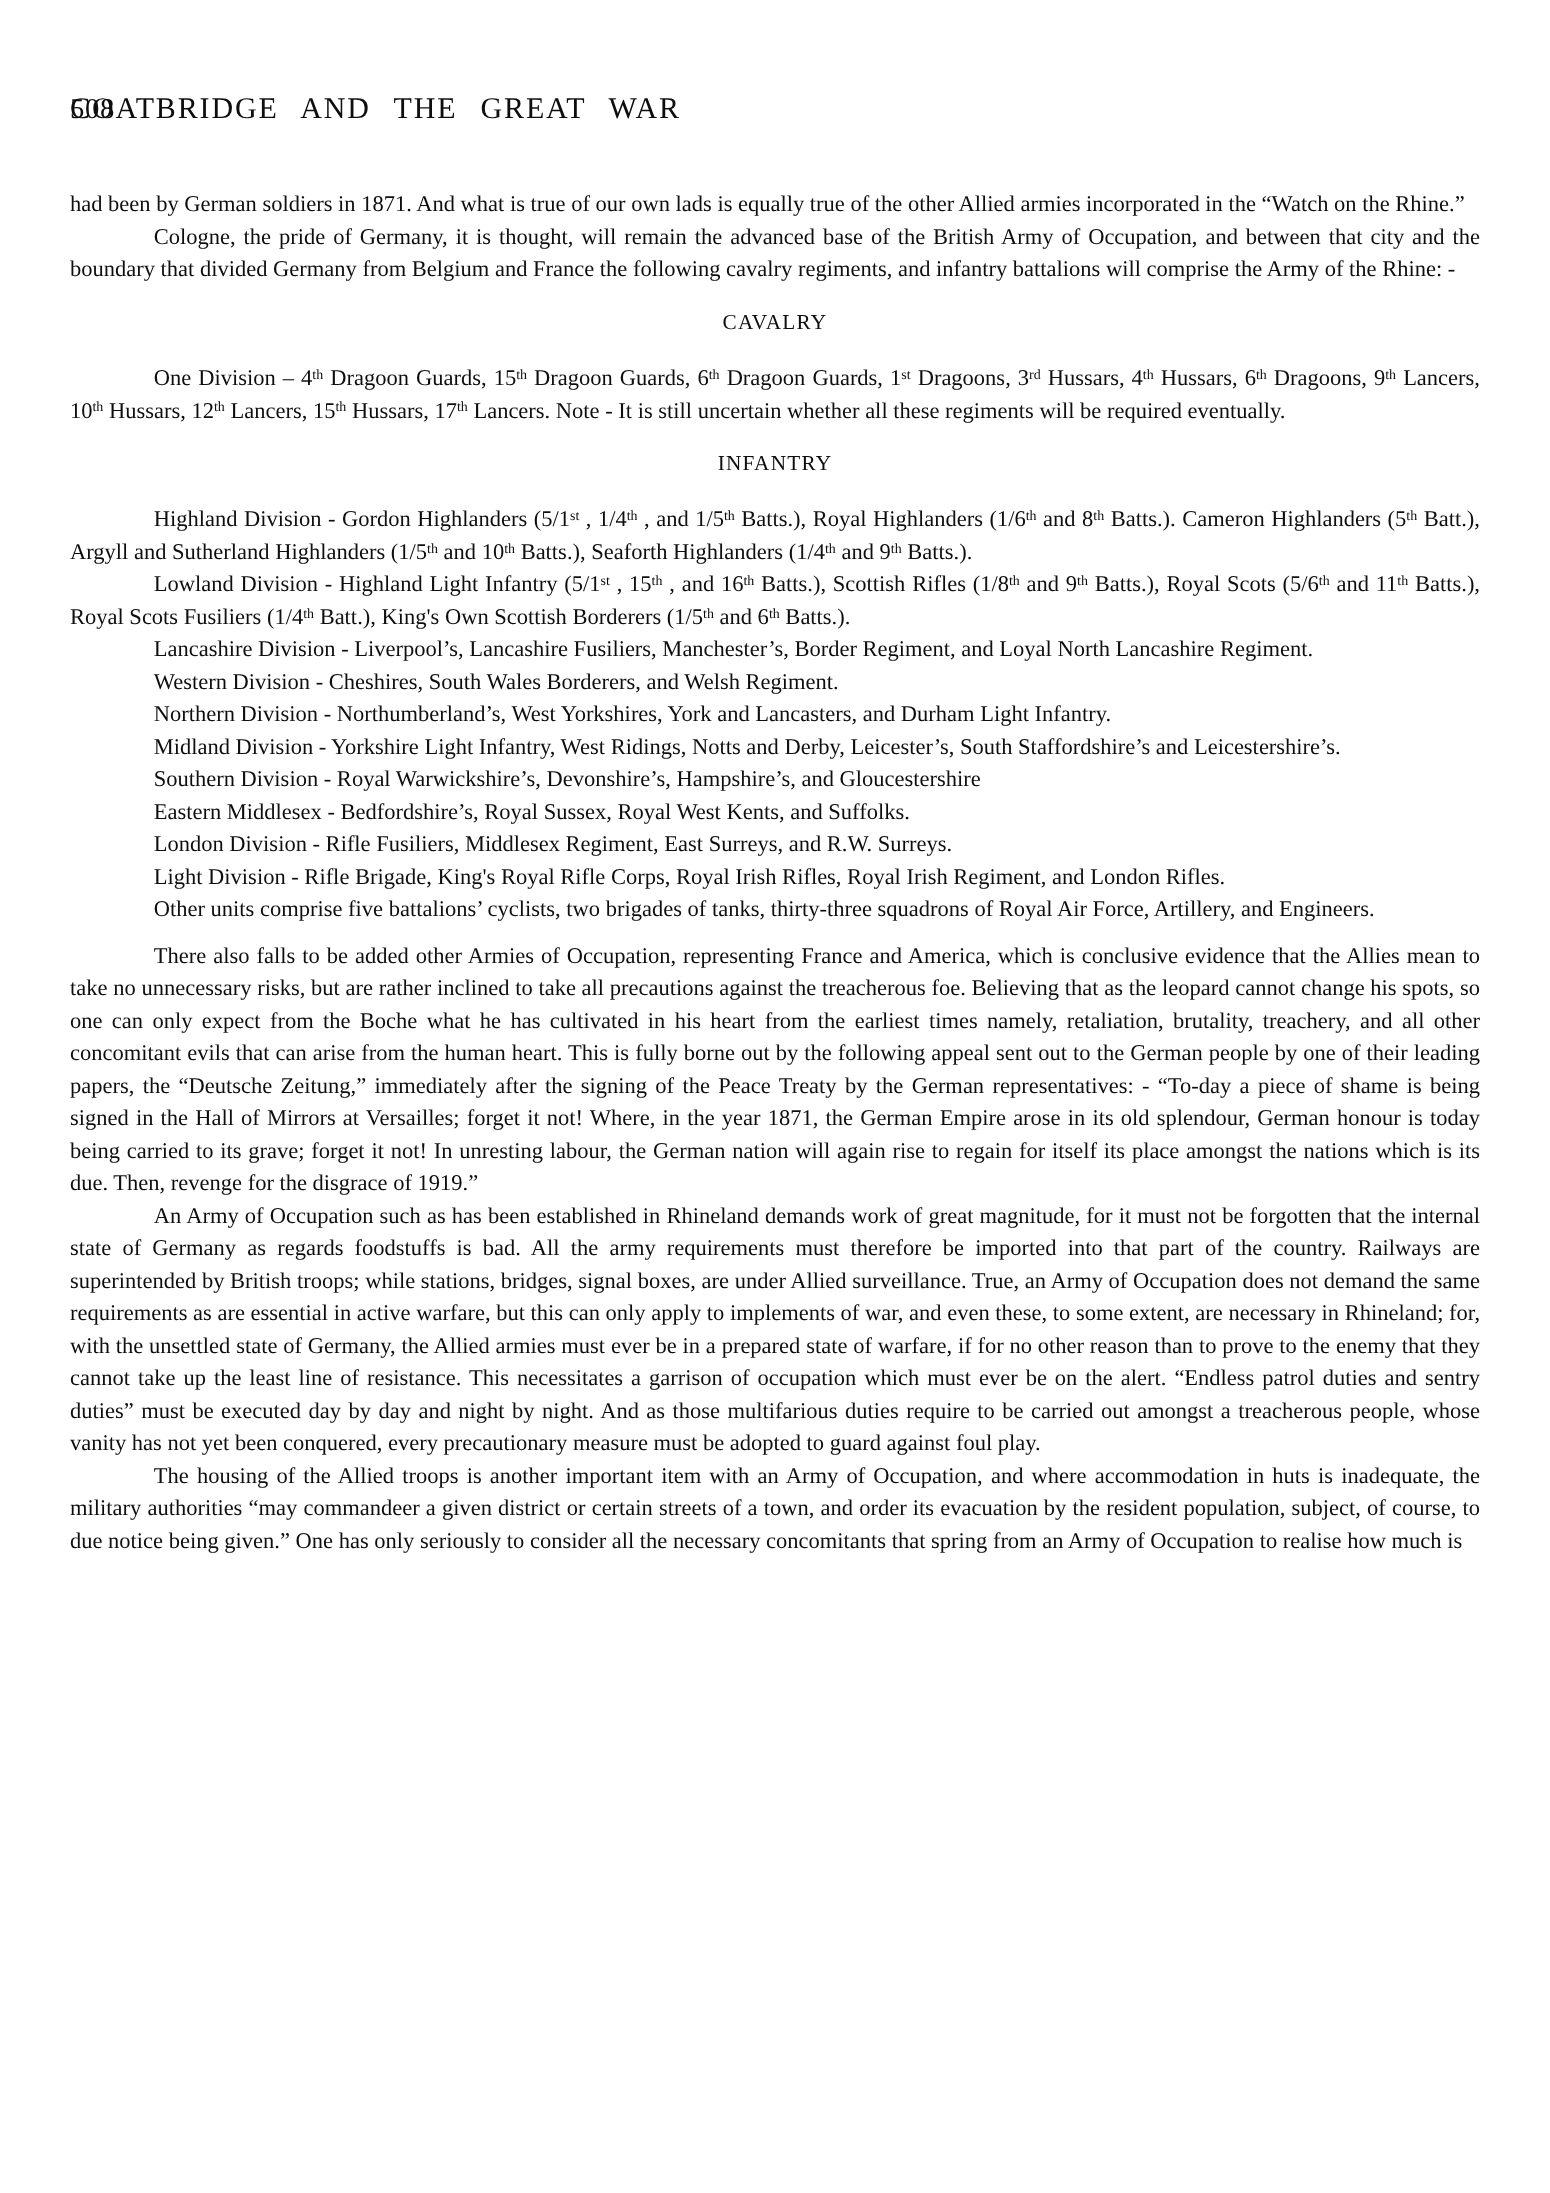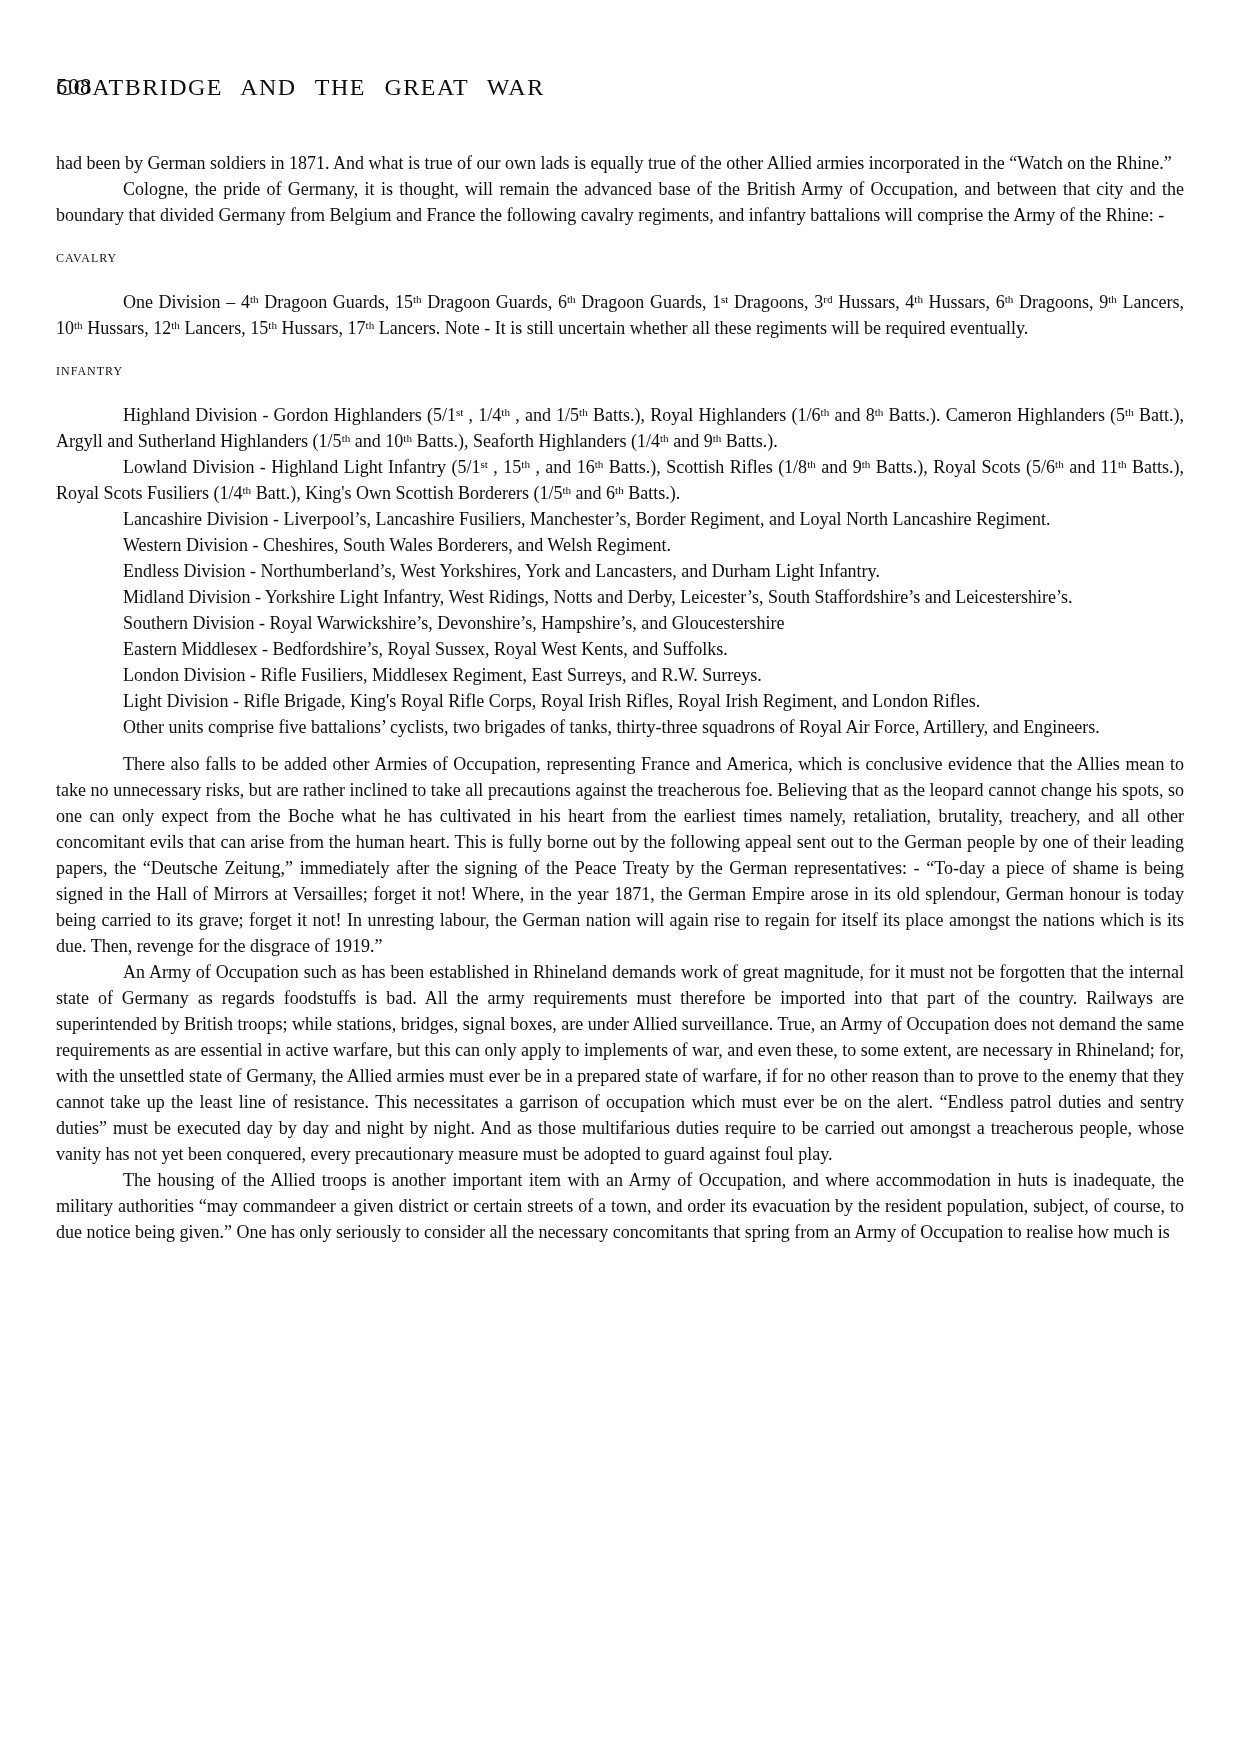--- a/index.html
+++ b/index.html
@@ -49,23 +49,23 @@
   .body-text p {
     margin: 0;
   }
   .body-text p.indent {
     text-indent: 67px;
   }
   .body-text p.gap {
     margin-top: 11px;
   }
   h2.section-heading {
-    font-size: 12px;
+    font-size: 17px;
     font-weight: normal;
-    text-align: left;
+    text-align: center;
     letter-spacing: 1px;
     line-height: 26px;
     margin: 17px 0 18px 0;
   }
   sup {
     font-size: 62%;
     line-height: 0;
     vertical-align: baseline;
     position: relative;
     top: -0.42em;
@@ -82,21 +82,21 @@
   <div class="body-text" id="body-text">
       <p class="">had been by German soldiers in 1871. And what is true of our own lads is equally true of the other Allied armies incorporated in the “Watch on the Rhine.”</p>
       <p class="indent">Cologne, the pride of Germany, it is thought, will remain the advanced base of the British Army of Occupation, and between that city and the boundary that divided Germany from Belgium and France the following cavalry regiments, and infantry battalions will comprise the Army of the Rhine: -</p>
       <h2 class="section-heading">CAVALRY</h2>
       <p class="indent">One Division – 4<sup>th</sup> Dragoon Guards, 15<sup>th</sup> Dragoon Guards, 6<sup>th</sup> Dragoon Guards, 1<sup>st</sup> Dragoons, 3<sup>rd</sup> Hussars, 4<sup>th</sup> Hussars, 6<sup>th</sup> Dragoons, 9<sup>th</sup> Lancers, 10<sup>th</sup> Hussars, 12<sup>th</sup> Lancers, 15<sup>th</sup> Hussars, 17<sup>th</sup> Lancers.  Note - It is still uncertain whether all these regiments will be required eventually.</p>
       <h2 class="section-heading">INFANTRY</h2>
       <p class="indent">Highland Division - Gordon Highlanders (5/1<sup>st</sup> , 1/4<sup>th</sup> , and 1/5<sup>th</sup> Batts.), Royal Highlanders (1/6<sup>th</sup> and 8<sup>th</sup> Batts.). Cameron Highlanders (5<sup>th</sup> Batt.), Argyll and Sutherland Highlanders (1/5<sup>th</sup> and 10<sup>th</sup> Batts.), Seaforth Highlanders (1/4<sup>th</sup> and 9<sup>th</sup> Batts.).</p>
       <p class="indent">Lowland Division - Highland Light Infantry (5/1<sup>st</sup> , 15<sup>th</sup> , and 16<sup>th</sup> Batts.), Scottish Rifles (1/8<sup>th</sup> and 9<sup>th</sup> Batts.), Royal Scots (5/6<sup>th</sup> and 11<sup>th</sup> Batts.), Royal Scots Fusiliers (1/4<sup>th</sup> Batt.), King's Own Scottish Borderers (1/5<sup>th</sup> and 6<sup>th</sup> Batts.).</p>
       <p class="indent">Lancashire Division - Liverpool’s, Lancashire Fusiliers, Manchester’s, Border Regiment, and Loyal North Lancashire Regiment.</p>
       <p class="indent">Western Division - Cheshires, South Wales Borderers, and Welsh Regiment.</p>
-      <p class="indent">Endless Division - Northumberland’s, West Yorkshires, York and Lancasters, and Durham Light Infantry.</p>
+      <p class="indent">Northern Division - Northumberland’s, West Yorkshires, York and Lancasters, and Durham Light Infantry.</p>
       <p class="indent">Midland Division - Yorkshire Light Infantry, West Ridings, Notts and Derby, Leicester’s, South Staffordshire’s and Leicestershire’s.</p>
       <p class="indent">Southern Division - Royal Warwickshire’s, Devonshire’s, Hampshire’s, and Gloucestershire</p>
       <p class="indent">Eastern Middlesex - Bedfordshire’s, Royal Sussex, Royal West Kents, and Suffolks.</p>
       <p class="indent">London Division - Rifle Fusiliers, Middlesex Regiment, East Surreys, and R.W. Surreys.</p>
       <p class="indent">Light Division - Rifle Brigade, King's Royal Rifle Corps, Royal Irish Rifles, Royal Irish Regiment, and London Rifles.</p>
       <p class="indent">Other units comprise five battalions’ cyclists, two brigades of tanks, thirty-three squadrons of Royal Air Force, Artillery, and Engineers.</p>
       <p class="indent gap">There also falls to be added other Armies of Occupation, representing France and America, which is conclusive evidence that the Allies mean to take no unnecessary risks, but are rather inclined to take all precautions against the treacherous foe.  Believing that as the leopard cannot change his spots, so one can only expect from the Boche what he has cultivated in his heart from the earliest times namely, retaliation, brutality, treachery, and all other concomitant evils that can arise from the human heart.  This is fully borne out by the following appeal sent out to the German people by one of their leading papers, the “Deutsche Zeitung,” immediately after the signing of the Peace Treaty by the German representatives: - “To-day a piece of shame is being signed in the Hall of Mirrors at Versailles; forget it not! Where, in the year 1871, the German Empire arose in its old splendour, German honour is today being carried to its grave; forget it not!  In unresting labour, the German nation will again rise to regain for itself its place amongst the nations which is its due.  Then, revenge for the disgrace of 1919.”</p>
       <p class="indent">An Army of Occupation such as has been established in Rhineland demands work of great magnitude, for it must not be forgotten that the internal state of Germany as regards foodstuffs is bad.  All the army requirements must therefore be imported into that part of the country.  Railways are superintended by British troops; while stations, bridges, signal boxes, are under Allied surveillance.  True, an Army of Occupation does not demand the same requirements as are essential in active warfare, but this can only apply to implements of war, and even these, to some extent, are necessary in Rhineland; for, with the unsettled state of Germany, the Allied armies must ever be in a prepared state of warfare, if for no other reason than to prove to the enemy that they cannot take up the least line of resistance.  This necessitates a garrison of occupation which must ever be on the alert.  “Endless patrol duties and sentry duties” must be executed day by day and night by night.  And as those multifarious duties require to be carried out amongst a treacherous people, whose vanity has not yet been conquered, every precautionary measure must be adopted to guard against foul play.</p>
       <p class="indent">The housing of the Allied troops is another important item with an Army of Occupation, and where accommodation in huts is inadequate, the military authorities “may commandeer a given district or certain streets of a town, and order its evacuation by the resident population, subject, of course, to due notice being given.”  One has only seriously to consider all the necessary concomitants that spring from an Army of Occupation to realise how much is</p>
     </div>

